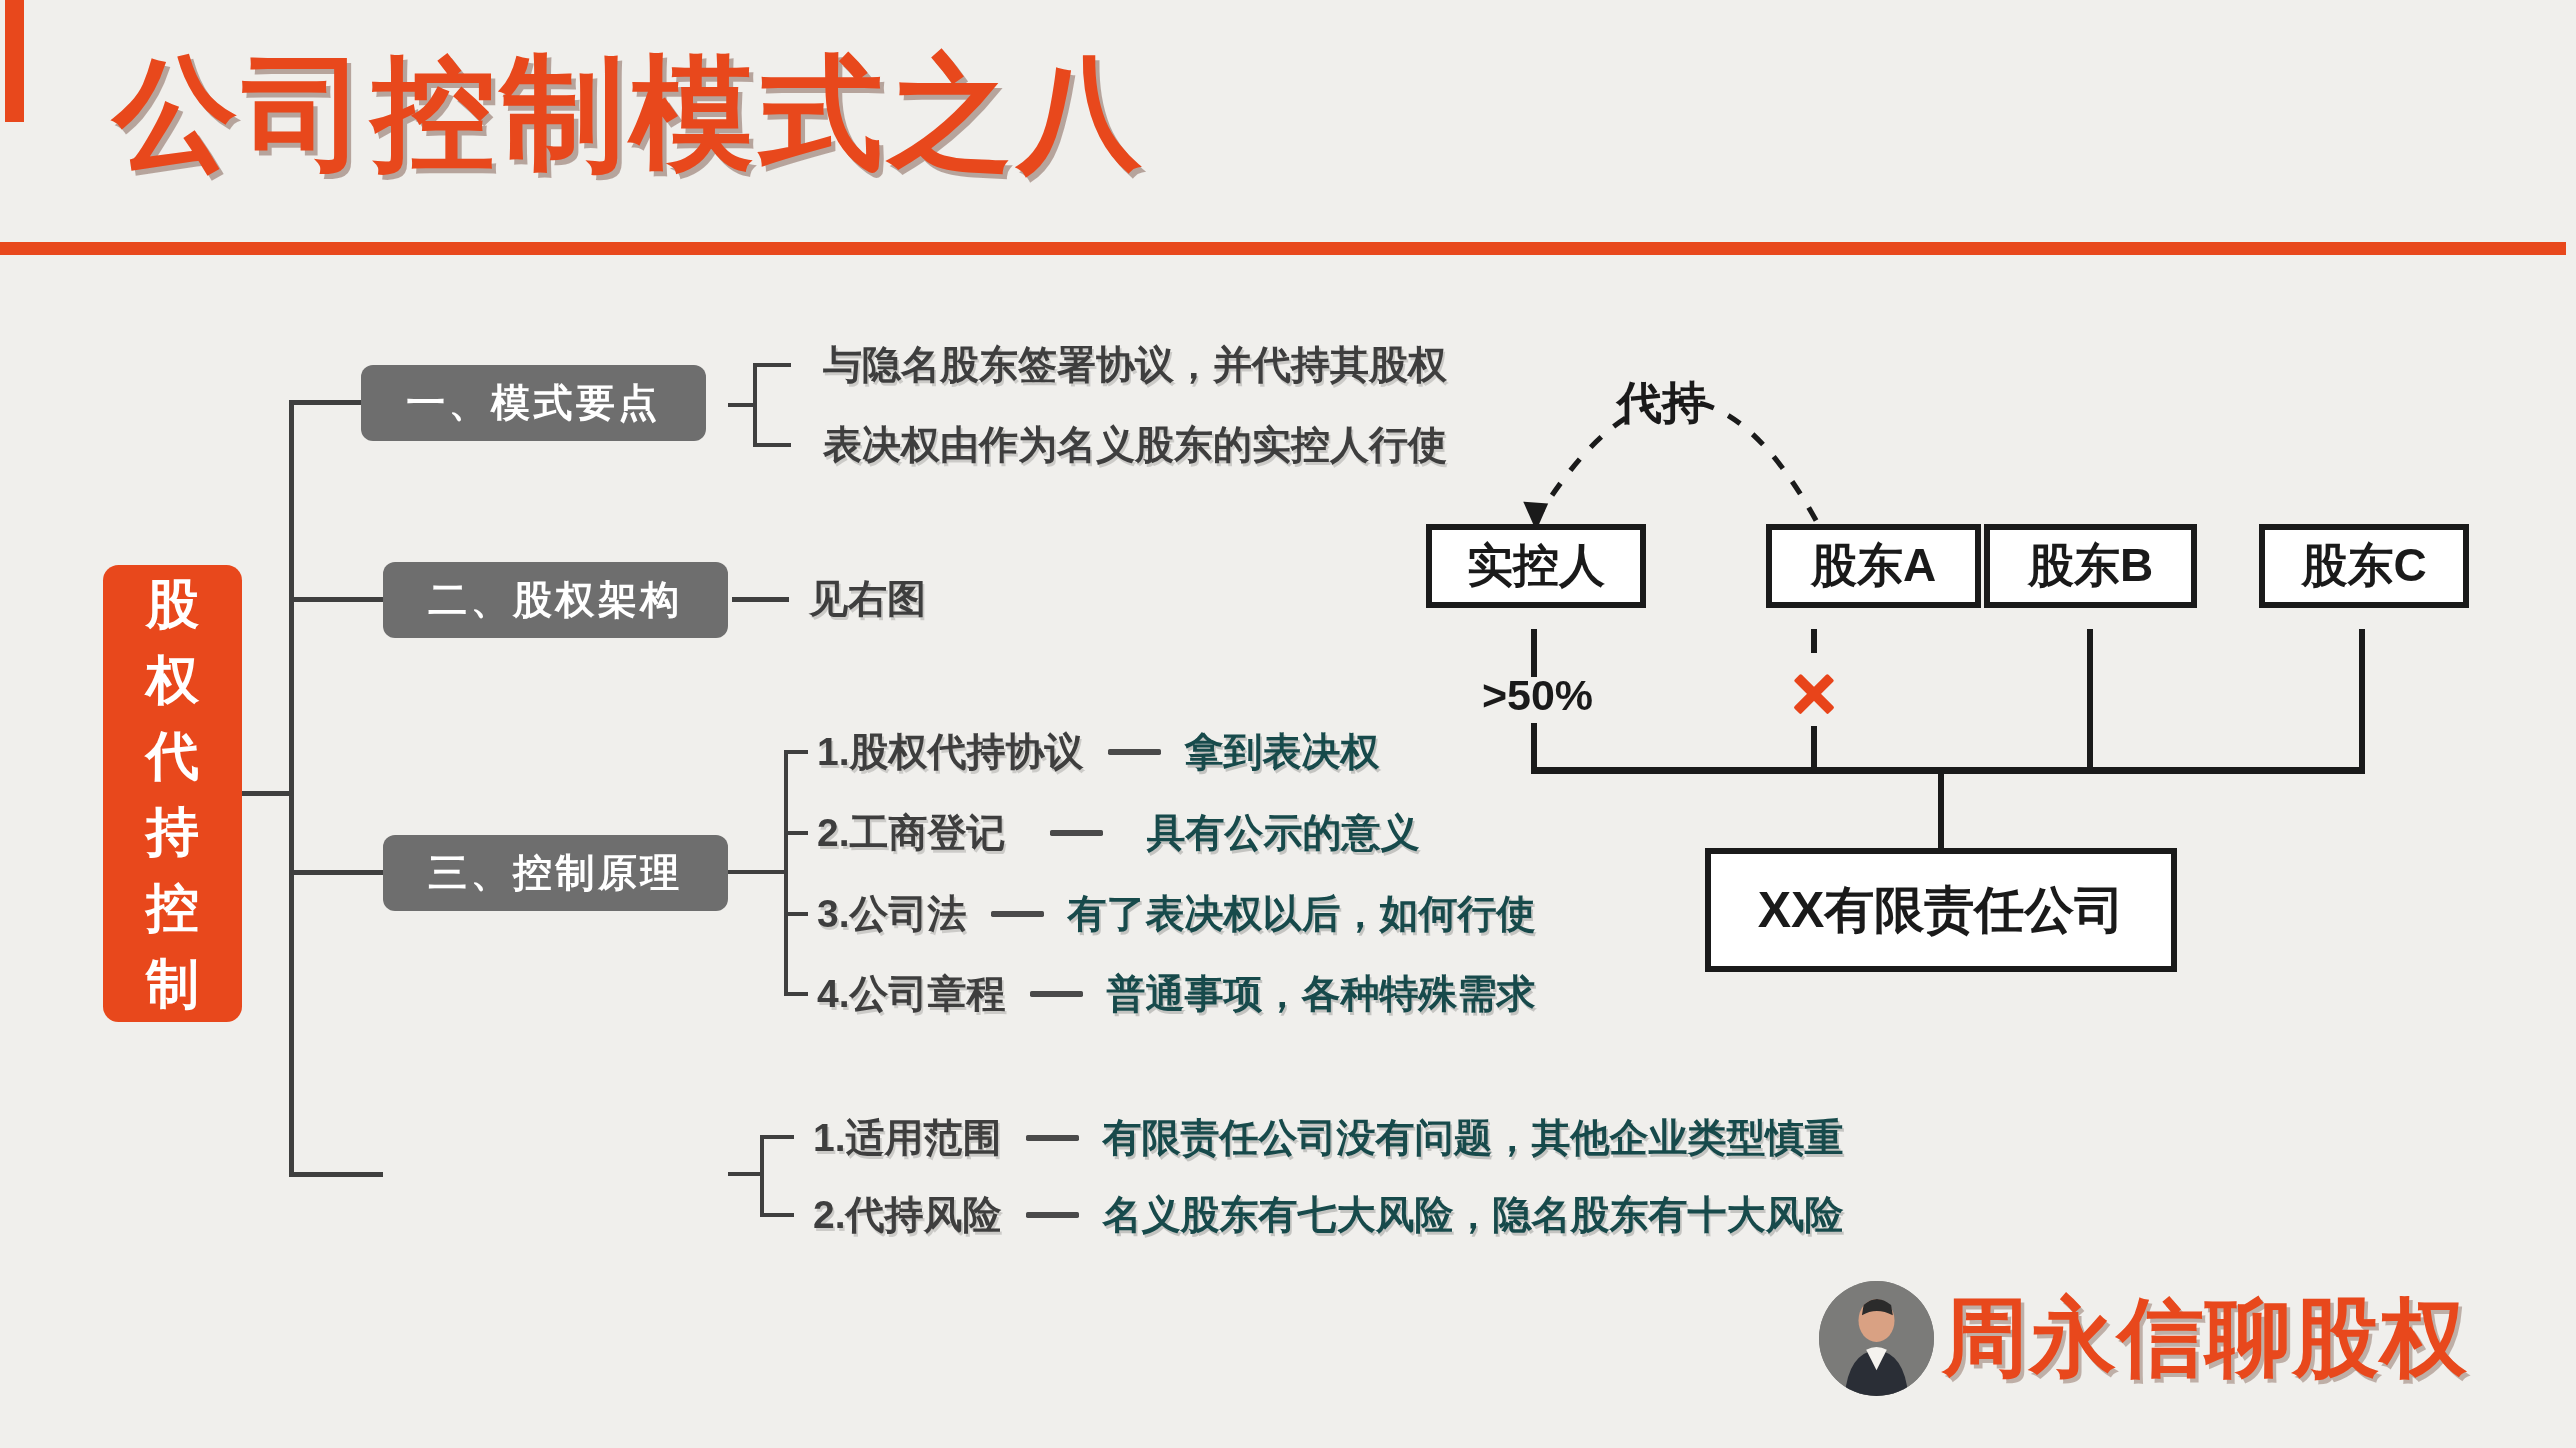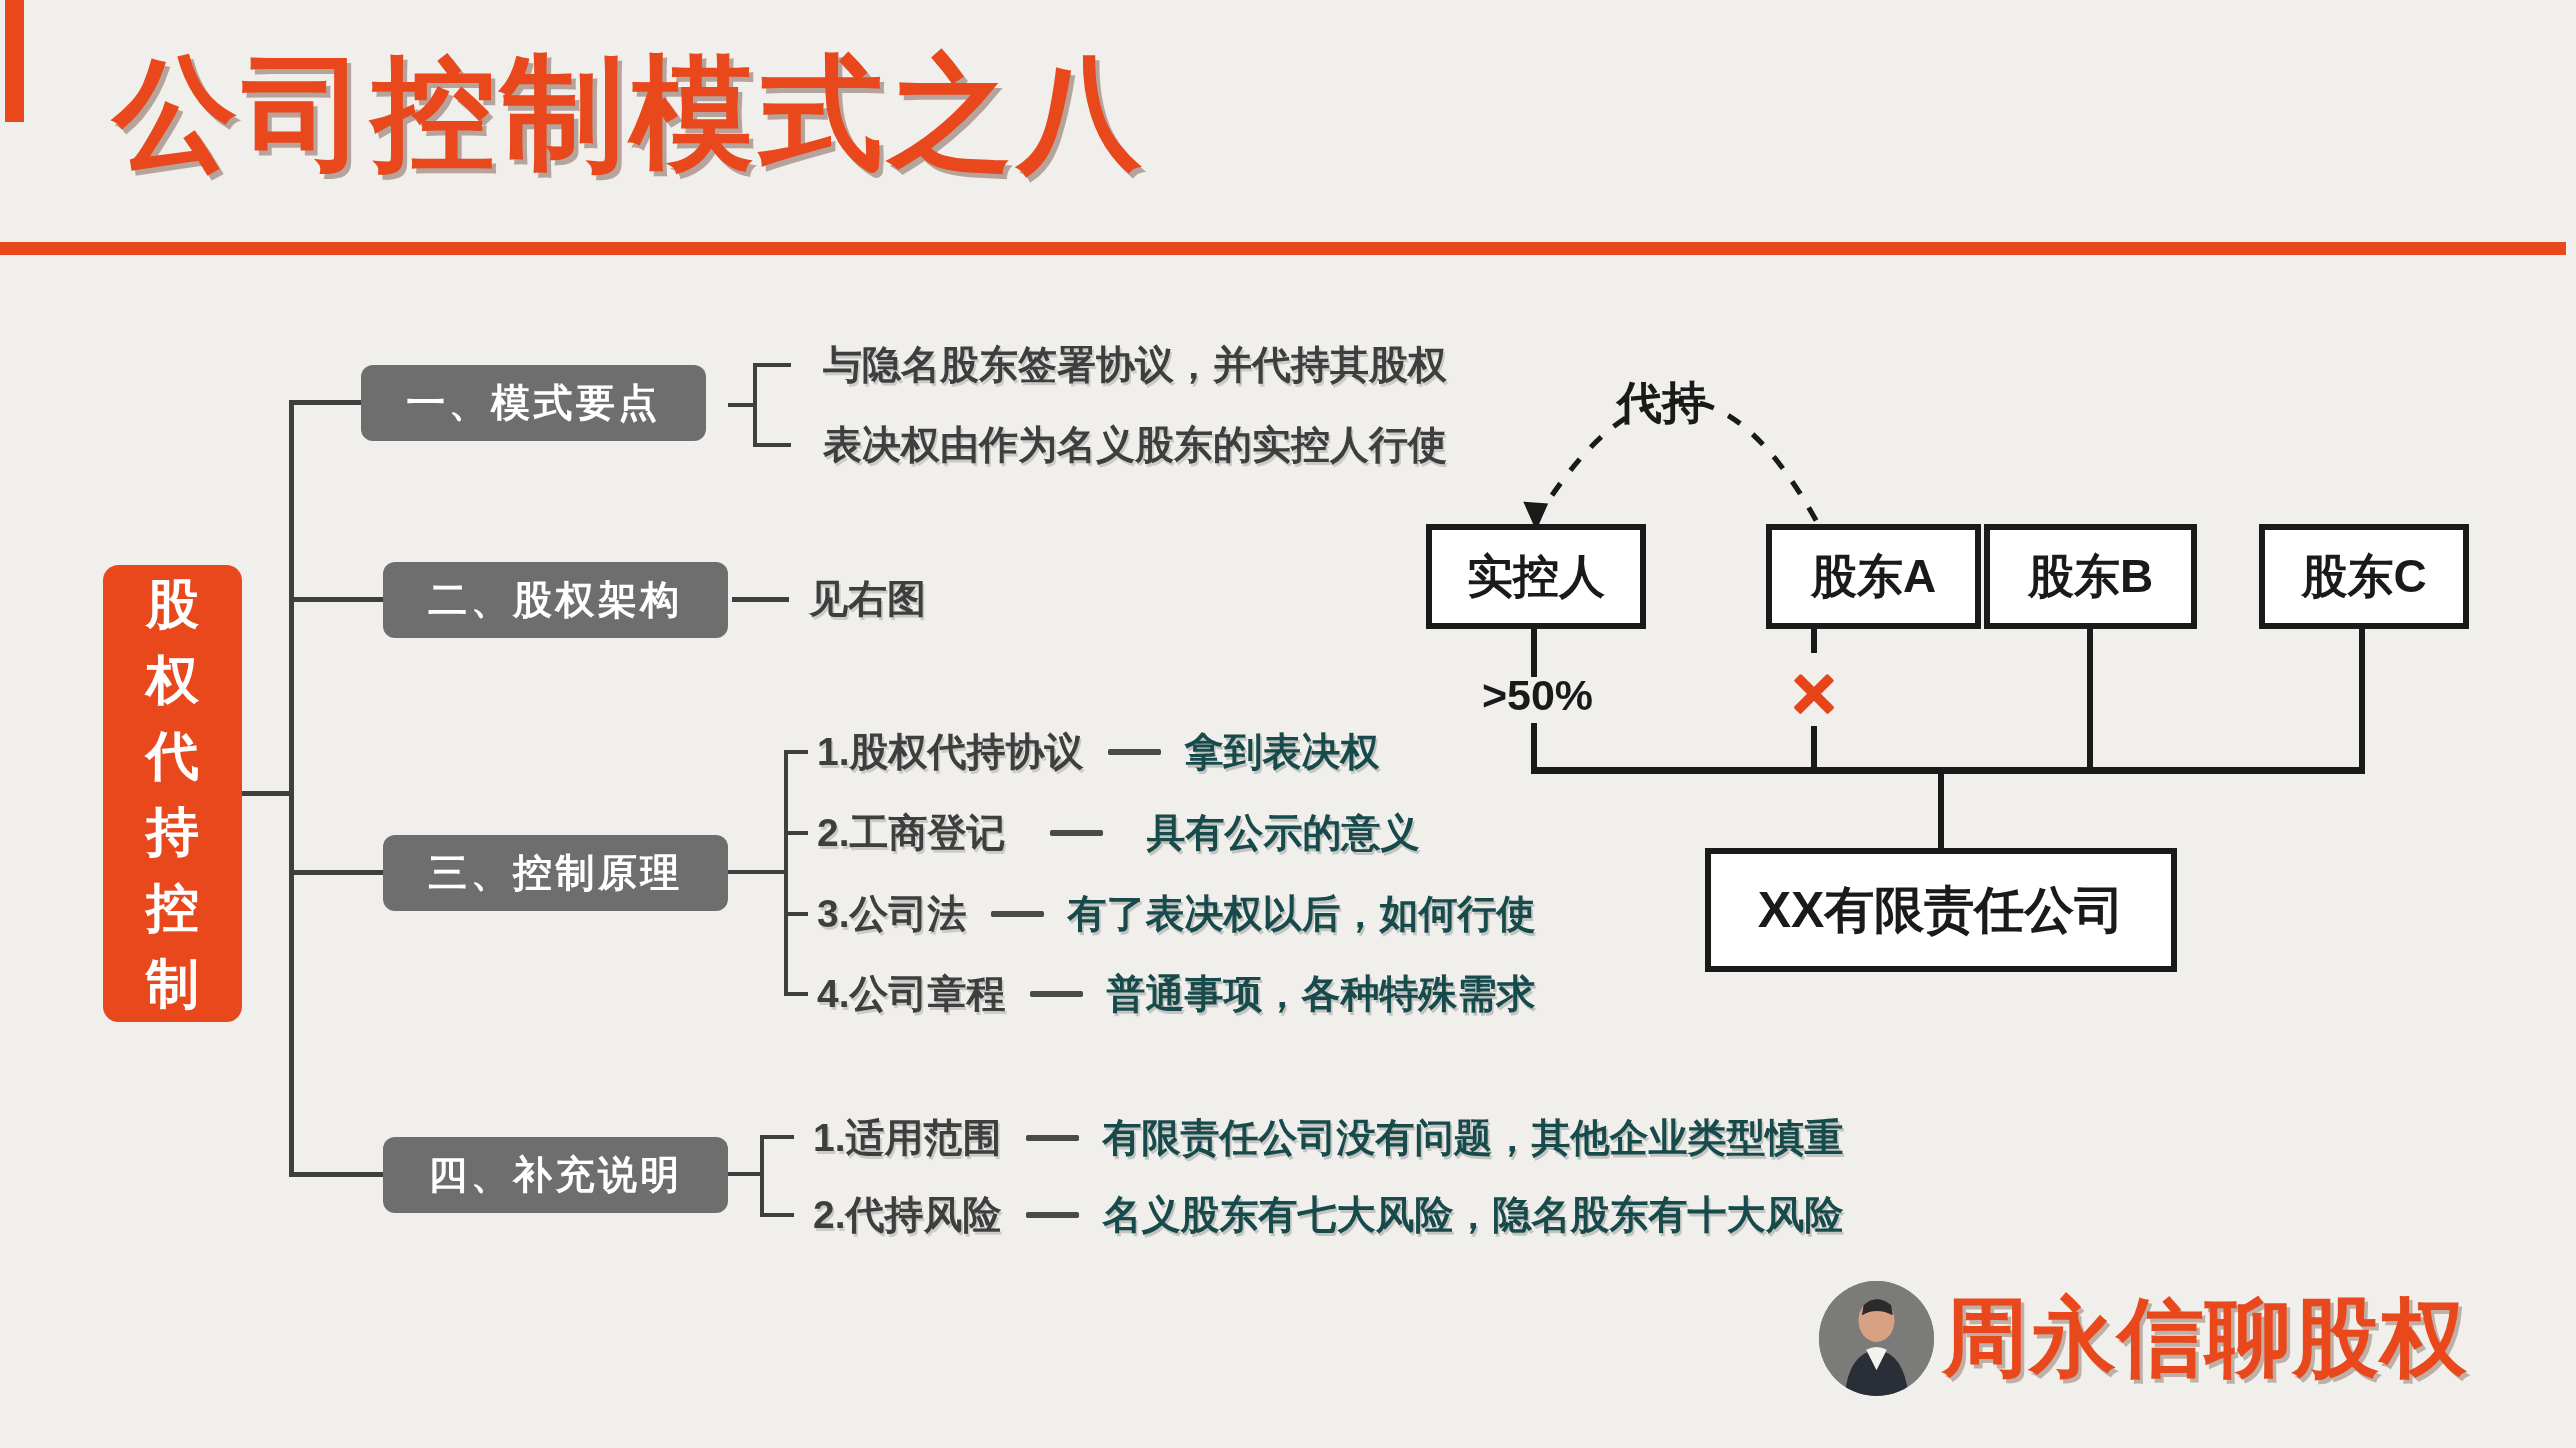--- a/index.html
+++ b/index.html
@@ -44,21 +44,21 @@
     position:absolute;transform:translateY(-50%);
     display:flex;align-items:center;white-space:nowrap;
   }
   .item-row .term{font-size:39px;font-weight:900;color:#3E3E3E;text-shadow:1.7px 2.6px 0 rgba(0,0,0,0.15);}
   .item-row .dash{width:53px;height:6.9px;background:#4A4A4A;margin:0 24px;border-radius:1.7px;}
   .item-row .desc{font-size:39px;font-weight:900;color:#174A4B;text-shadow:1.7px 2.6px 0 rgba(0,0,0,0.18);}
   
   .label-proxy{left:1589px;top:373px;width:146px;text-align:center;
     font-size:45px;font-weight:900;color:#1A1A1A;white-space:nowrap;}
   .sh-box{
-    position:absolute;top:524px;height:105px;background:#fff;border:6px solid #1A1A1A;
+    position:absolute;top:524px;height:84px;background:#fff;border:6px solid #1A1A1A;
     box-sizing:border-box;display:flex;align-items:center;justify-content:center;
     font-size:46px;font-weight:900;color:#1A1A1A;white-space:nowrap;
   }
   .label-pct{left:1460px;top:671px;width:155px;text-align:center;
     font-size:43px;font-weight:900;color:#1A1A1A;white-space:nowrap;}
   .cross{left:1790px;top:668px;width:48px;height:48px;}
   .cross::before,.cross::after{
     content:"";position:absolute;left:0;top:20.6px;width:48px;height:10.3px;
     background:#E8441A;border-radius:1.7px;
   }
@@ -97,21 +97,20 @@
   <div class="hl" style="left:242px;top:791px;width:48px;height:5.2px;"></div>
   <div class="vl" style="left:289px;top:400px;width:5.2px;height:777px;"></div>
   <div class="hl" style="left:292px;top:400px;width:91px;height:5.2px;"></div>
   <div class="hl" style="left:292px;top:597px;width:91px;height:5.2px;"></div>
   <div class="hl" style="left:292px;top:870px;width:91px;height:5.2px;"></div>
   <div class="hl" style="left:292px;top:1172px;width:91px;height:5.2px;"></div>
 
   <div class="abs branch-box" style="left:361px;top:365px;">一、模式要点</div>
   <div class="abs branch-box" style="left:383px;top:562px;">二、股权架构</div>
   <div class="abs branch-box" style="left:383px;top:835px;">三、控制原理</div>
-  <div class="abs branch-box" style="left:383px;top:1137px;">四、补充说明</div>
 
   <div class="hl" style="left:728px;top:403px;width:29px;height:4.3px;"></div>
   <div class="vl" style="left:753px;top:363px;width:4.3px;height:84px;"></div>
   <div class="hl" style="left:753px;top:363px;width:38px;height:4.3px;"></div>
   <div class="hl" style="left:753px;top:443px;width:38px;height:4.3px;"></div>
   <div class="leaf-text" style="left:823px;top:365px;">与隐名股东签署协议，并代持其股权</div>
   <div class="leaf-text" style="left:823px;top:445px;">表决权由作为名义股东的实控人行使</div>
 
   <div class="hl" style="left:732px;top:597px;width:57px;height:5.2px;"></div>
   <div class="leaf-text" style="left:809px;top:599px;">见右图</div>

